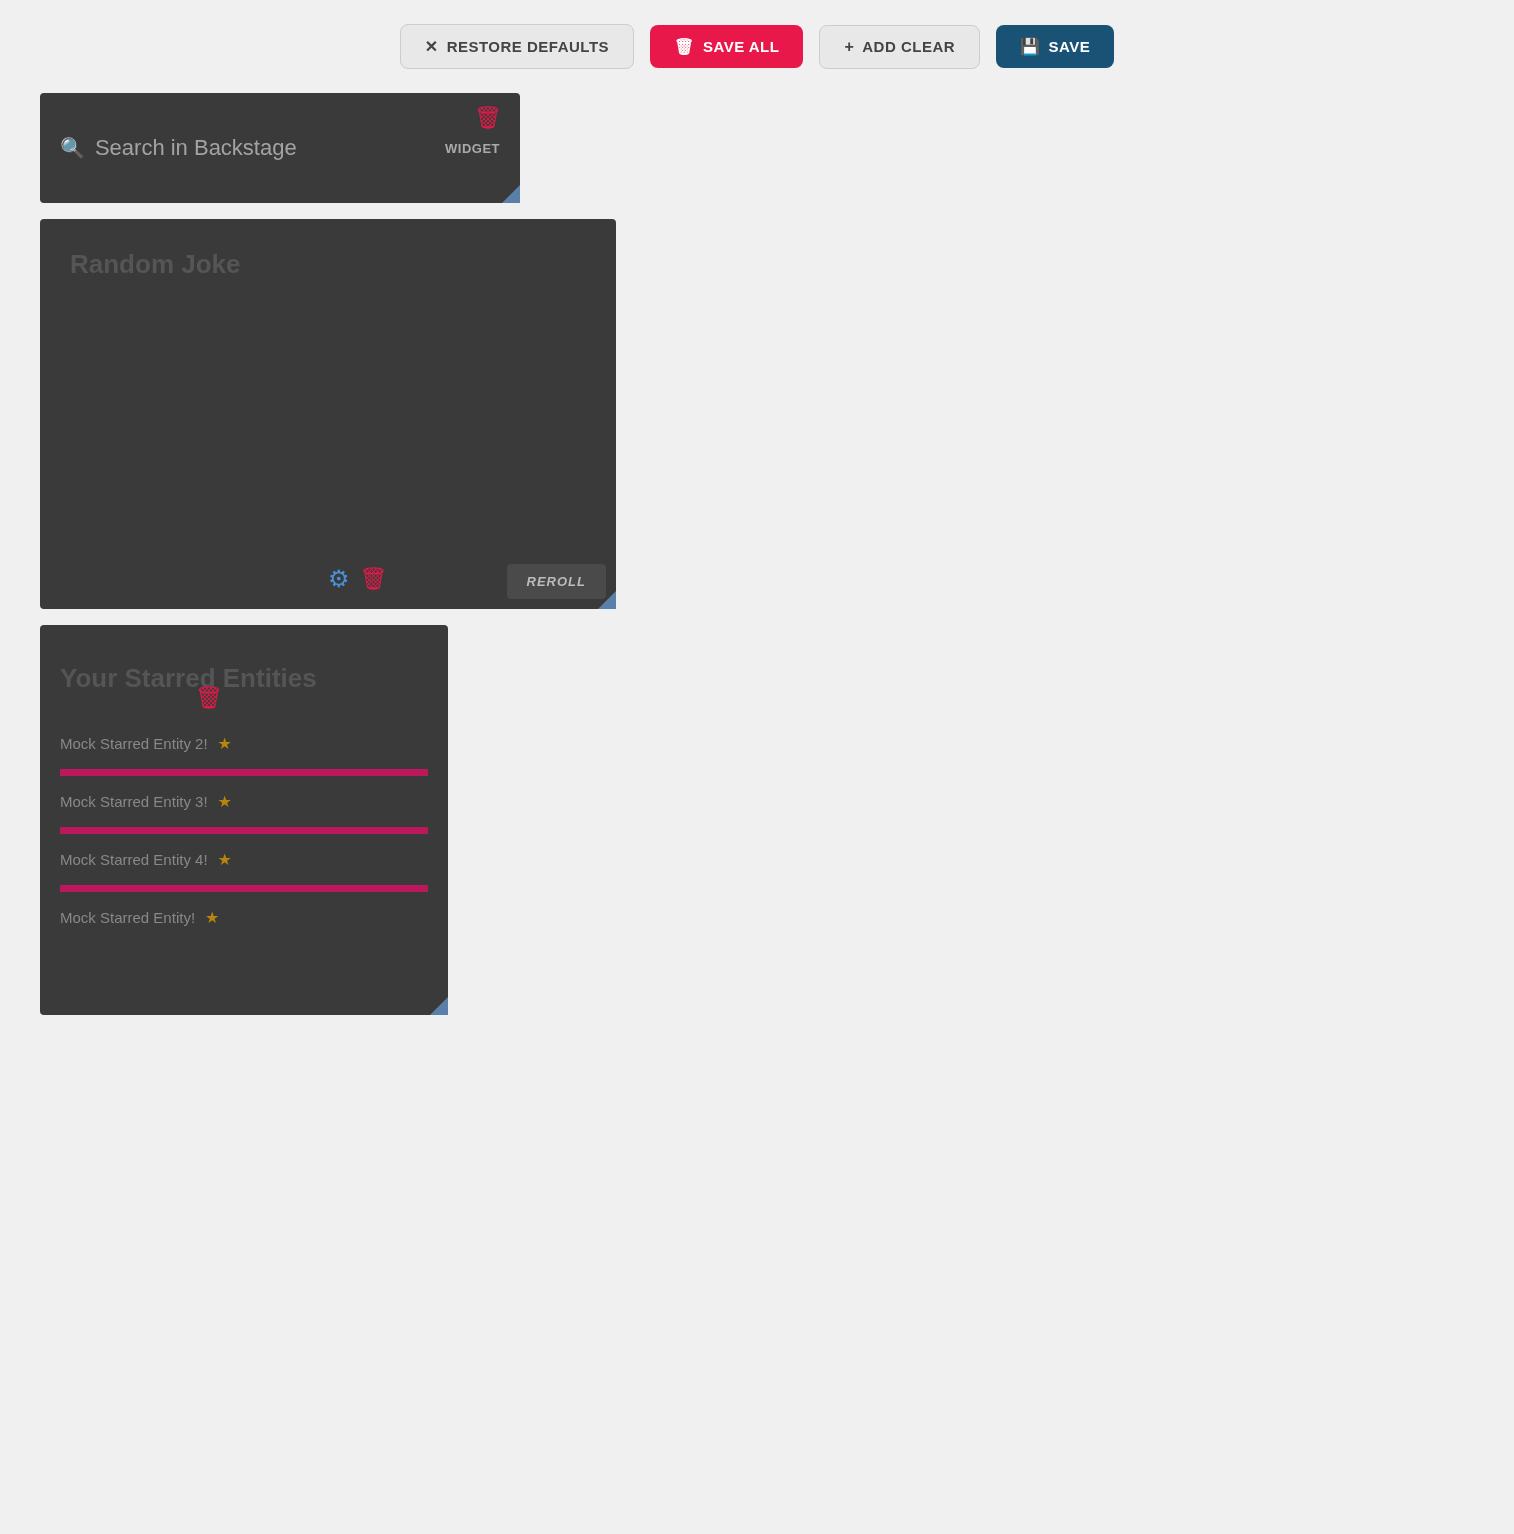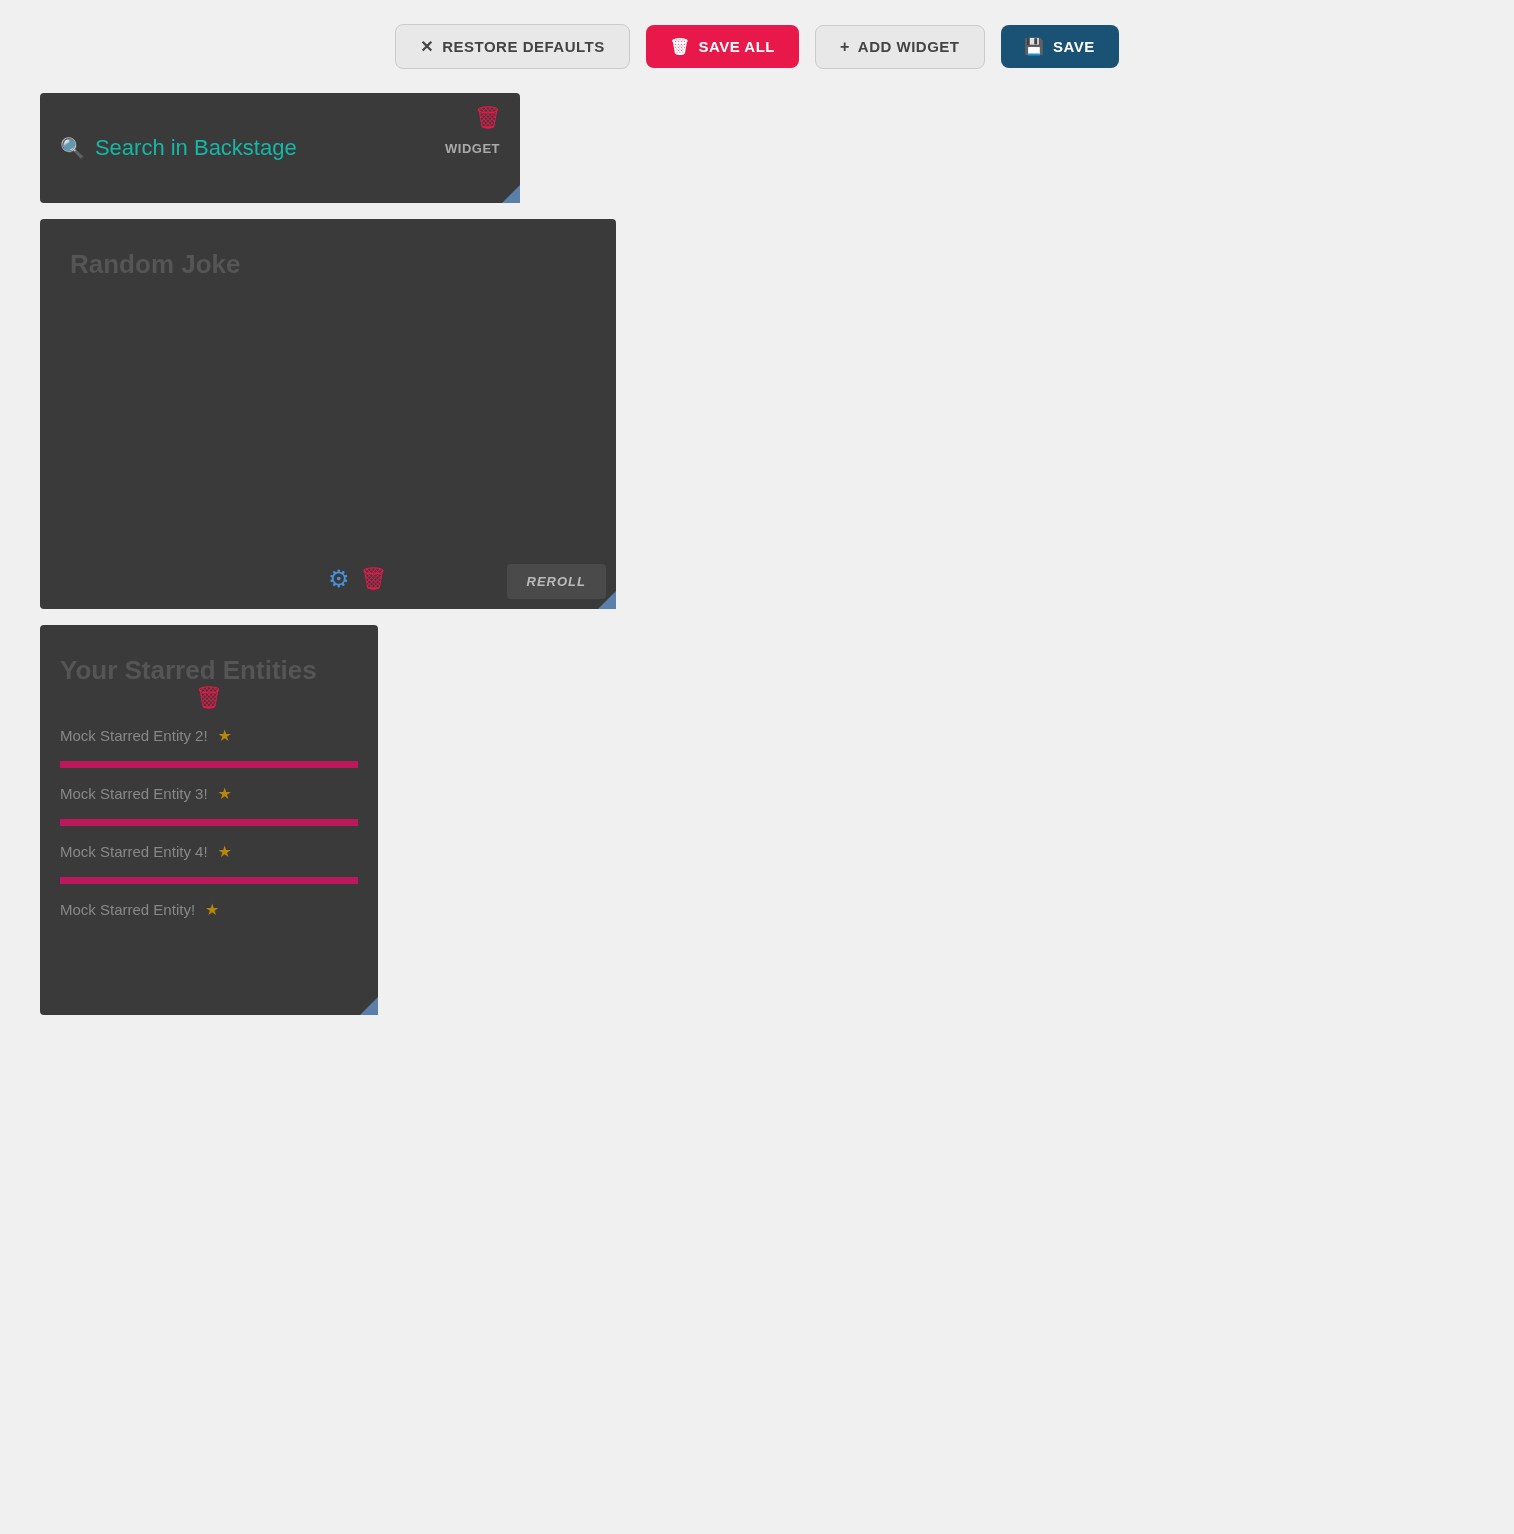--- a/index.html
+++ b/index.html
@@ -112,21 +112,21 @@
       width: 100%;
       gap: 10px;
     }
 
     .search-icon-wrap {
       color: #888;
       font-size: 20px;
     }
 
     .search-placeholder {
-      color: #14b8a6;
+      color: #a3a3a3;
       font-size: 22px;
       flex: 1;
     }
 
     .clear-btn {
       color: #aaa;
       font-size: 13px;
       font-weight: 600;
       letter-spacing: 0.5px;
       cursor: pointer;
@@ -188,23 +188,23 @@
       font-size: 13px;
       font-weight: 600;
       letter-spacing: 1px;
       border-radius: 4px;
       cursor: pointer;
       font-style: italic;
     }
 
     
     .starred-widget {
-      width: 338px;
+      width: 408px;
       min-height: 390px;
-      padding: 30px 20px 40px 20px;
+      padding: 38px 20px 40px 20px;
     }
 
     .starred-list {
       margin-top: 20px;
       display: flex;
       flex-direction: column;
       gap: 0;
     }
 
     .starred-item {
@@ -233,21 +233,21 @@
   <button class="btn btn-restore">
     <span class="btn-icon">✕</span>
     <span>RESTORE DEFAULTS</span>
   </button>
   <button class="btn btn-clear-all">
     <span class="btn-icon">🗑</span>
     <span>SAVE ALL</span>
   </button>
   <button class="btn btn-add-widget">
     <span class="btn-icon">+</span>
-    <span>ADD WIDGET</span>
+    <span>ADD CLEAR</span>
   </button>
   <button class="btn btn-save">
     <span class="btn-icon">💾</span>
     <span>SAVE</span>
   </button>
 </div>
 
 <div class="dashboard">
 
   <div class="widget-card search-widget">

